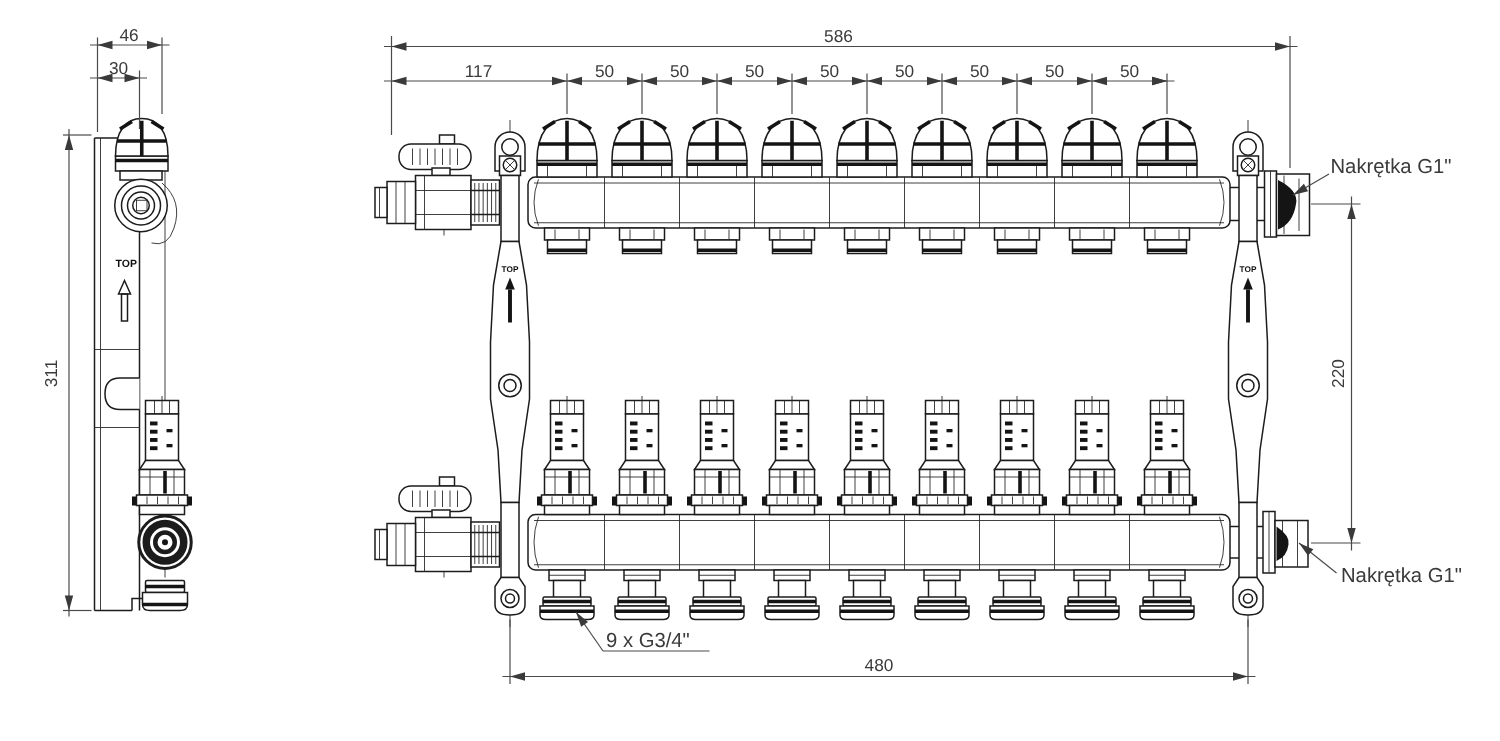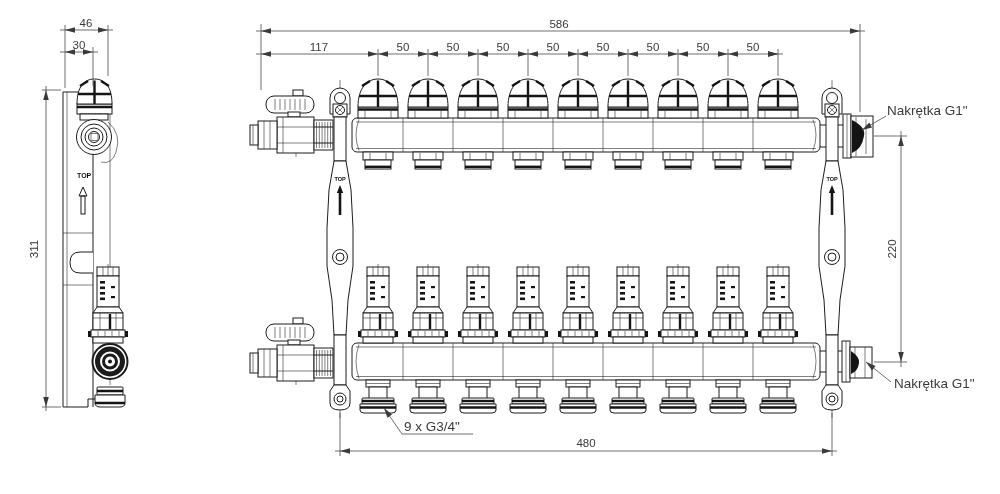--- a/index.html
+++ b/index.html
@@ -1,16 +1,16 @@
 <!DOCTYPE html>
 <html><head>
 <meta charset="utf-8">
 <style>
   html,body{margin:0;padding:0;background:#fff;}
-  .stage{position:relative;width:1000px;height:494px;background:#fff;overflow:hidden;border-radius:32px;}
+  .stage{position:relative;width:1000px;height:494px;background:#fff;overflow:hidden;}
   svg{display:block;}
   .ln{fill:none;stroke:#1c1c1c;stroke-width:1;}
   .ln2{fill:none;stroke:#141414;stroke-width:2.4;}
   .lt{fill:none;stroke:#2a2a2a;stroke-width:.6;}
   .fw{fill:#fff;stroke:#1c1c1c;stroke-width:1;}
   .fd{fill:#141414;stroke:none;}
   .dim{fill:none;stroke:#4a4a4a;stroke-width:.8;}
   .ar{fill:#3a3a3a;stroke:none;}
   text{font-family:"Liberation Sans",sans-serif;font-size:11.5px;fill:#3a3a3a;stroke:none;}
   .lbl{font-size:13.5px;}

